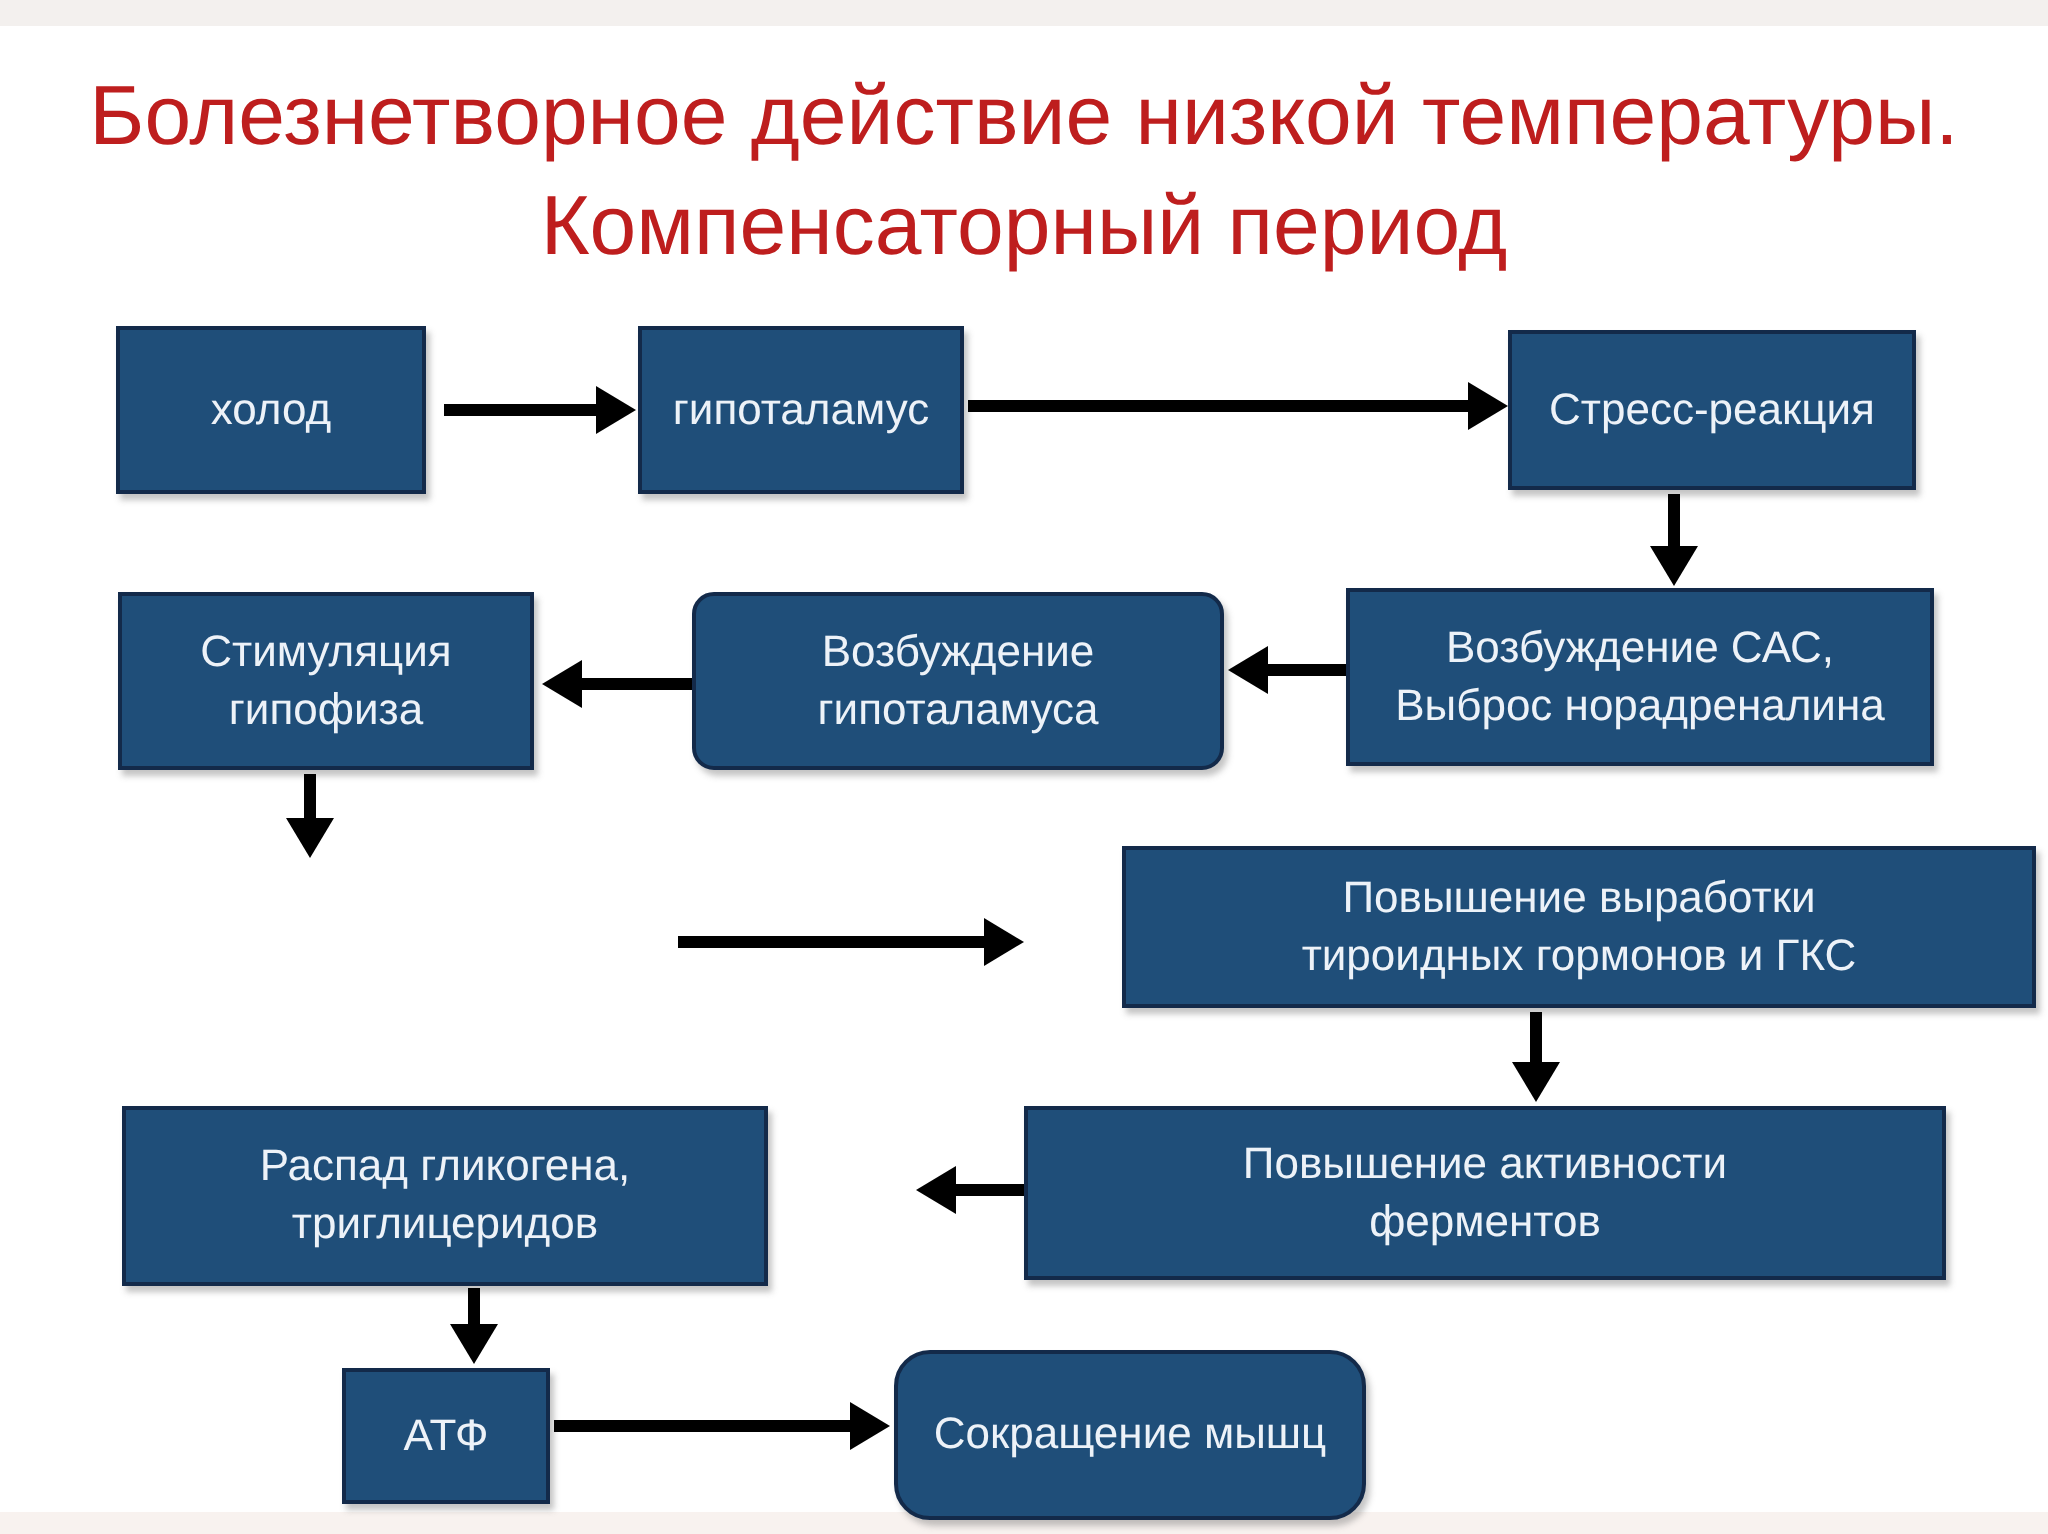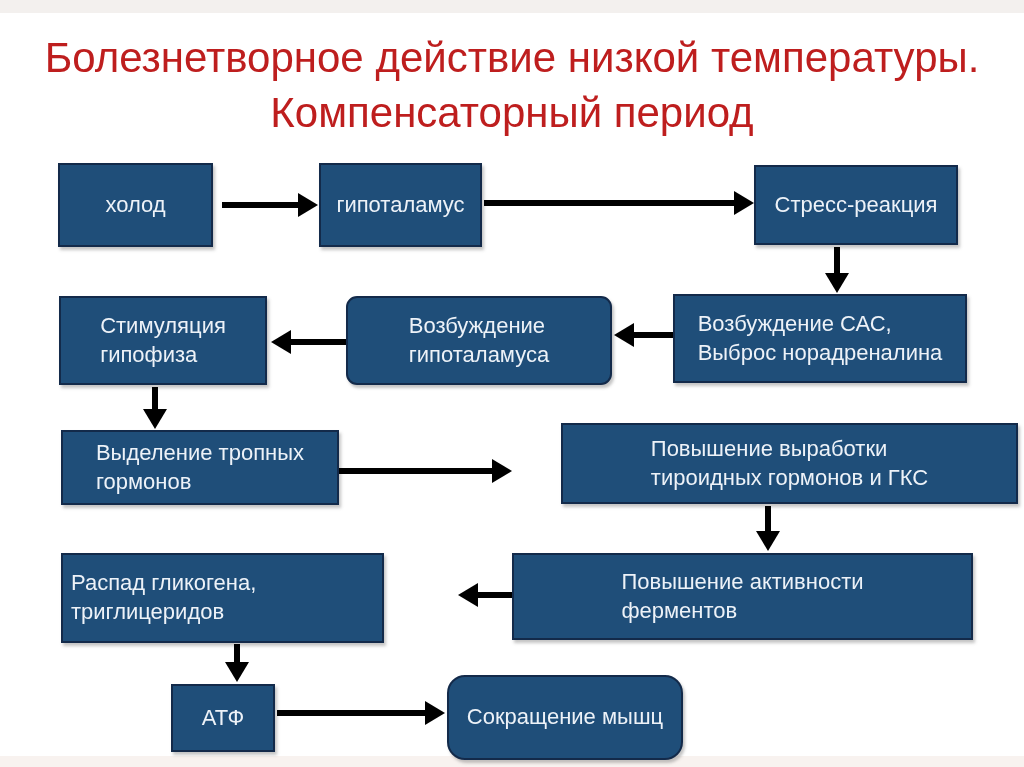--- a/index.html
+++ b/index.html
@@ -11,21 +11,21 @@
   .edge-strip{position:absolute;left:0;right:0;}
   .edge-top{top:0;height:13px;background:var(--edge-strip,#f3f0ee);}
   .edge-bottom{bottom:0;height:11px;background:var(--edge-strip-bottom,#f8f2ef);}
   .title{
     position:absolute;top:30px;left:20px;right:20px;
     text-align:center;font-weight:normal;font-size:42px;line-height:1.32;
     color:var(--title-color,#be1e1e);white-space:pre-line;
   }
   .node{
     position:absolute;display:flex;align-items:center;justify-content:center;
-    white-space:pre-line;box-sizing:border-box;
+    text-align:center;white-space:pre-line;box-sizing:border-box;
     background:var(--box-fill,#1f4e79);
     border:2px solid var(--box-border,#132a4a);
     color:var(--node-text,#edf2f8);
     font-size:22px;line-height:1.3;padding:4px 8px;
     box-shadow:2px 3px 3px rgba(125,125,125,0.45);
   }
   .arrow{position:absolute;background:var(--arrow-color,#000);}
   .arrow.h{height:6px;}
   .arrow.v{width:6px;}
   .arrow::after{content:"";position:absolute;width:0;height:0;}
@@ -60,22 +60,20 @@
   <div class="node" style="left:319px;top:163px;width:163px;height:84px;">гипоталамус</div>
   <div class="node" style="left:59px;top:296px;width:208px;height:89px;">Стимуляция
 гипофиза</div>
 
   <div class="node" style="left:754px;top:165px;width:204px;height:80px;">Стресс-реакция</div>
   <div class="node" style="left:346px;top:296px;width:266px;height:89px;border-radius:11px;">Возбуждение
 гипоталамуса</div>
   <div class="node" style="left:673px;top:294px;width:294px;height:89px;">Возбуждение САС,
 Выброс норадреналина</div>
 
-  <div class="node" style="left:61px;top:430px;width:278px;height:75px;">Выделение тропных
-гормонов</div>
   <div class="node" style="left:513px;top:423px;width:457px;height:81px;margin-left:48px;">Повышение выработки
 тироидных гормонов и ГКС</div>
 
   <div class="node" style="left:61px;top:553px;width:323px;height:90px;">Распад гликогена, триглицеридов</div>
   <div class="node" style="left:512px;top:553px;width:461px;height:87px;">Повышение активности
 ферментов</div>
 
   <div class="node" style="left:171px;top:684px;width:104px;height:68px;">АТФ</div>
   <div class="node" style="left:447px;top:675px;width:236px;height:85px;border-radius:18px;">Сокращение мышц</div>
 

